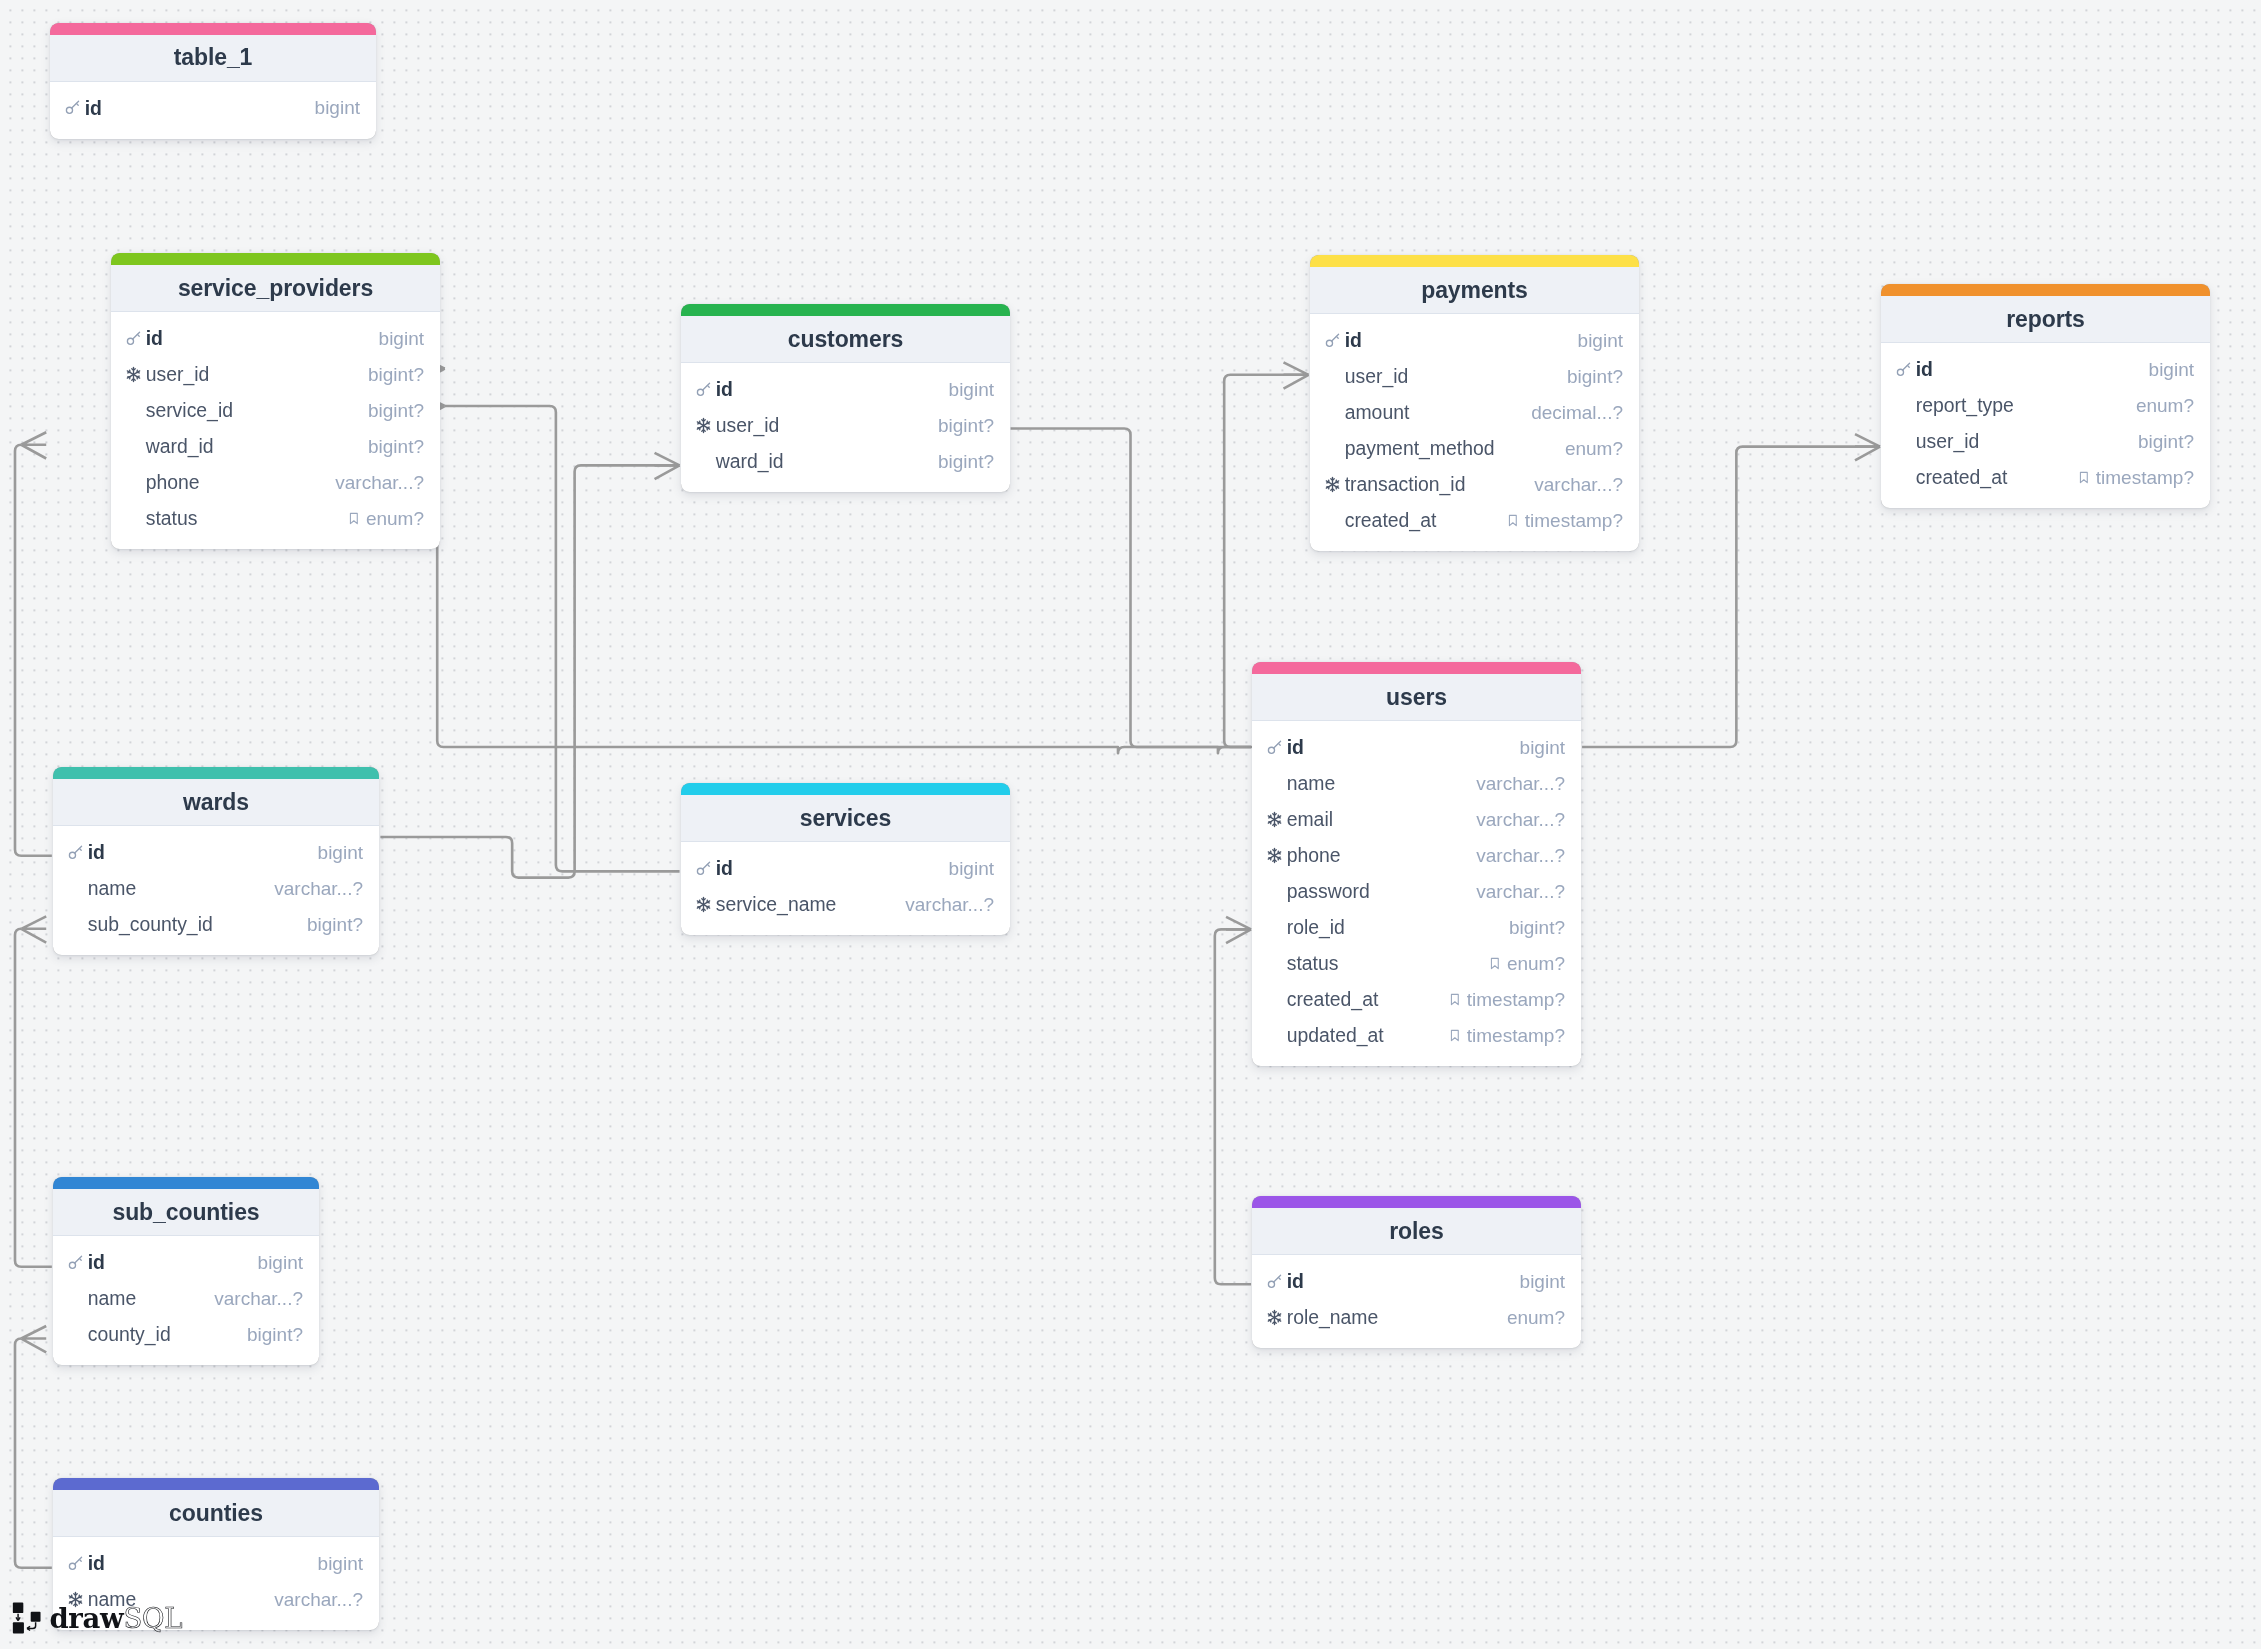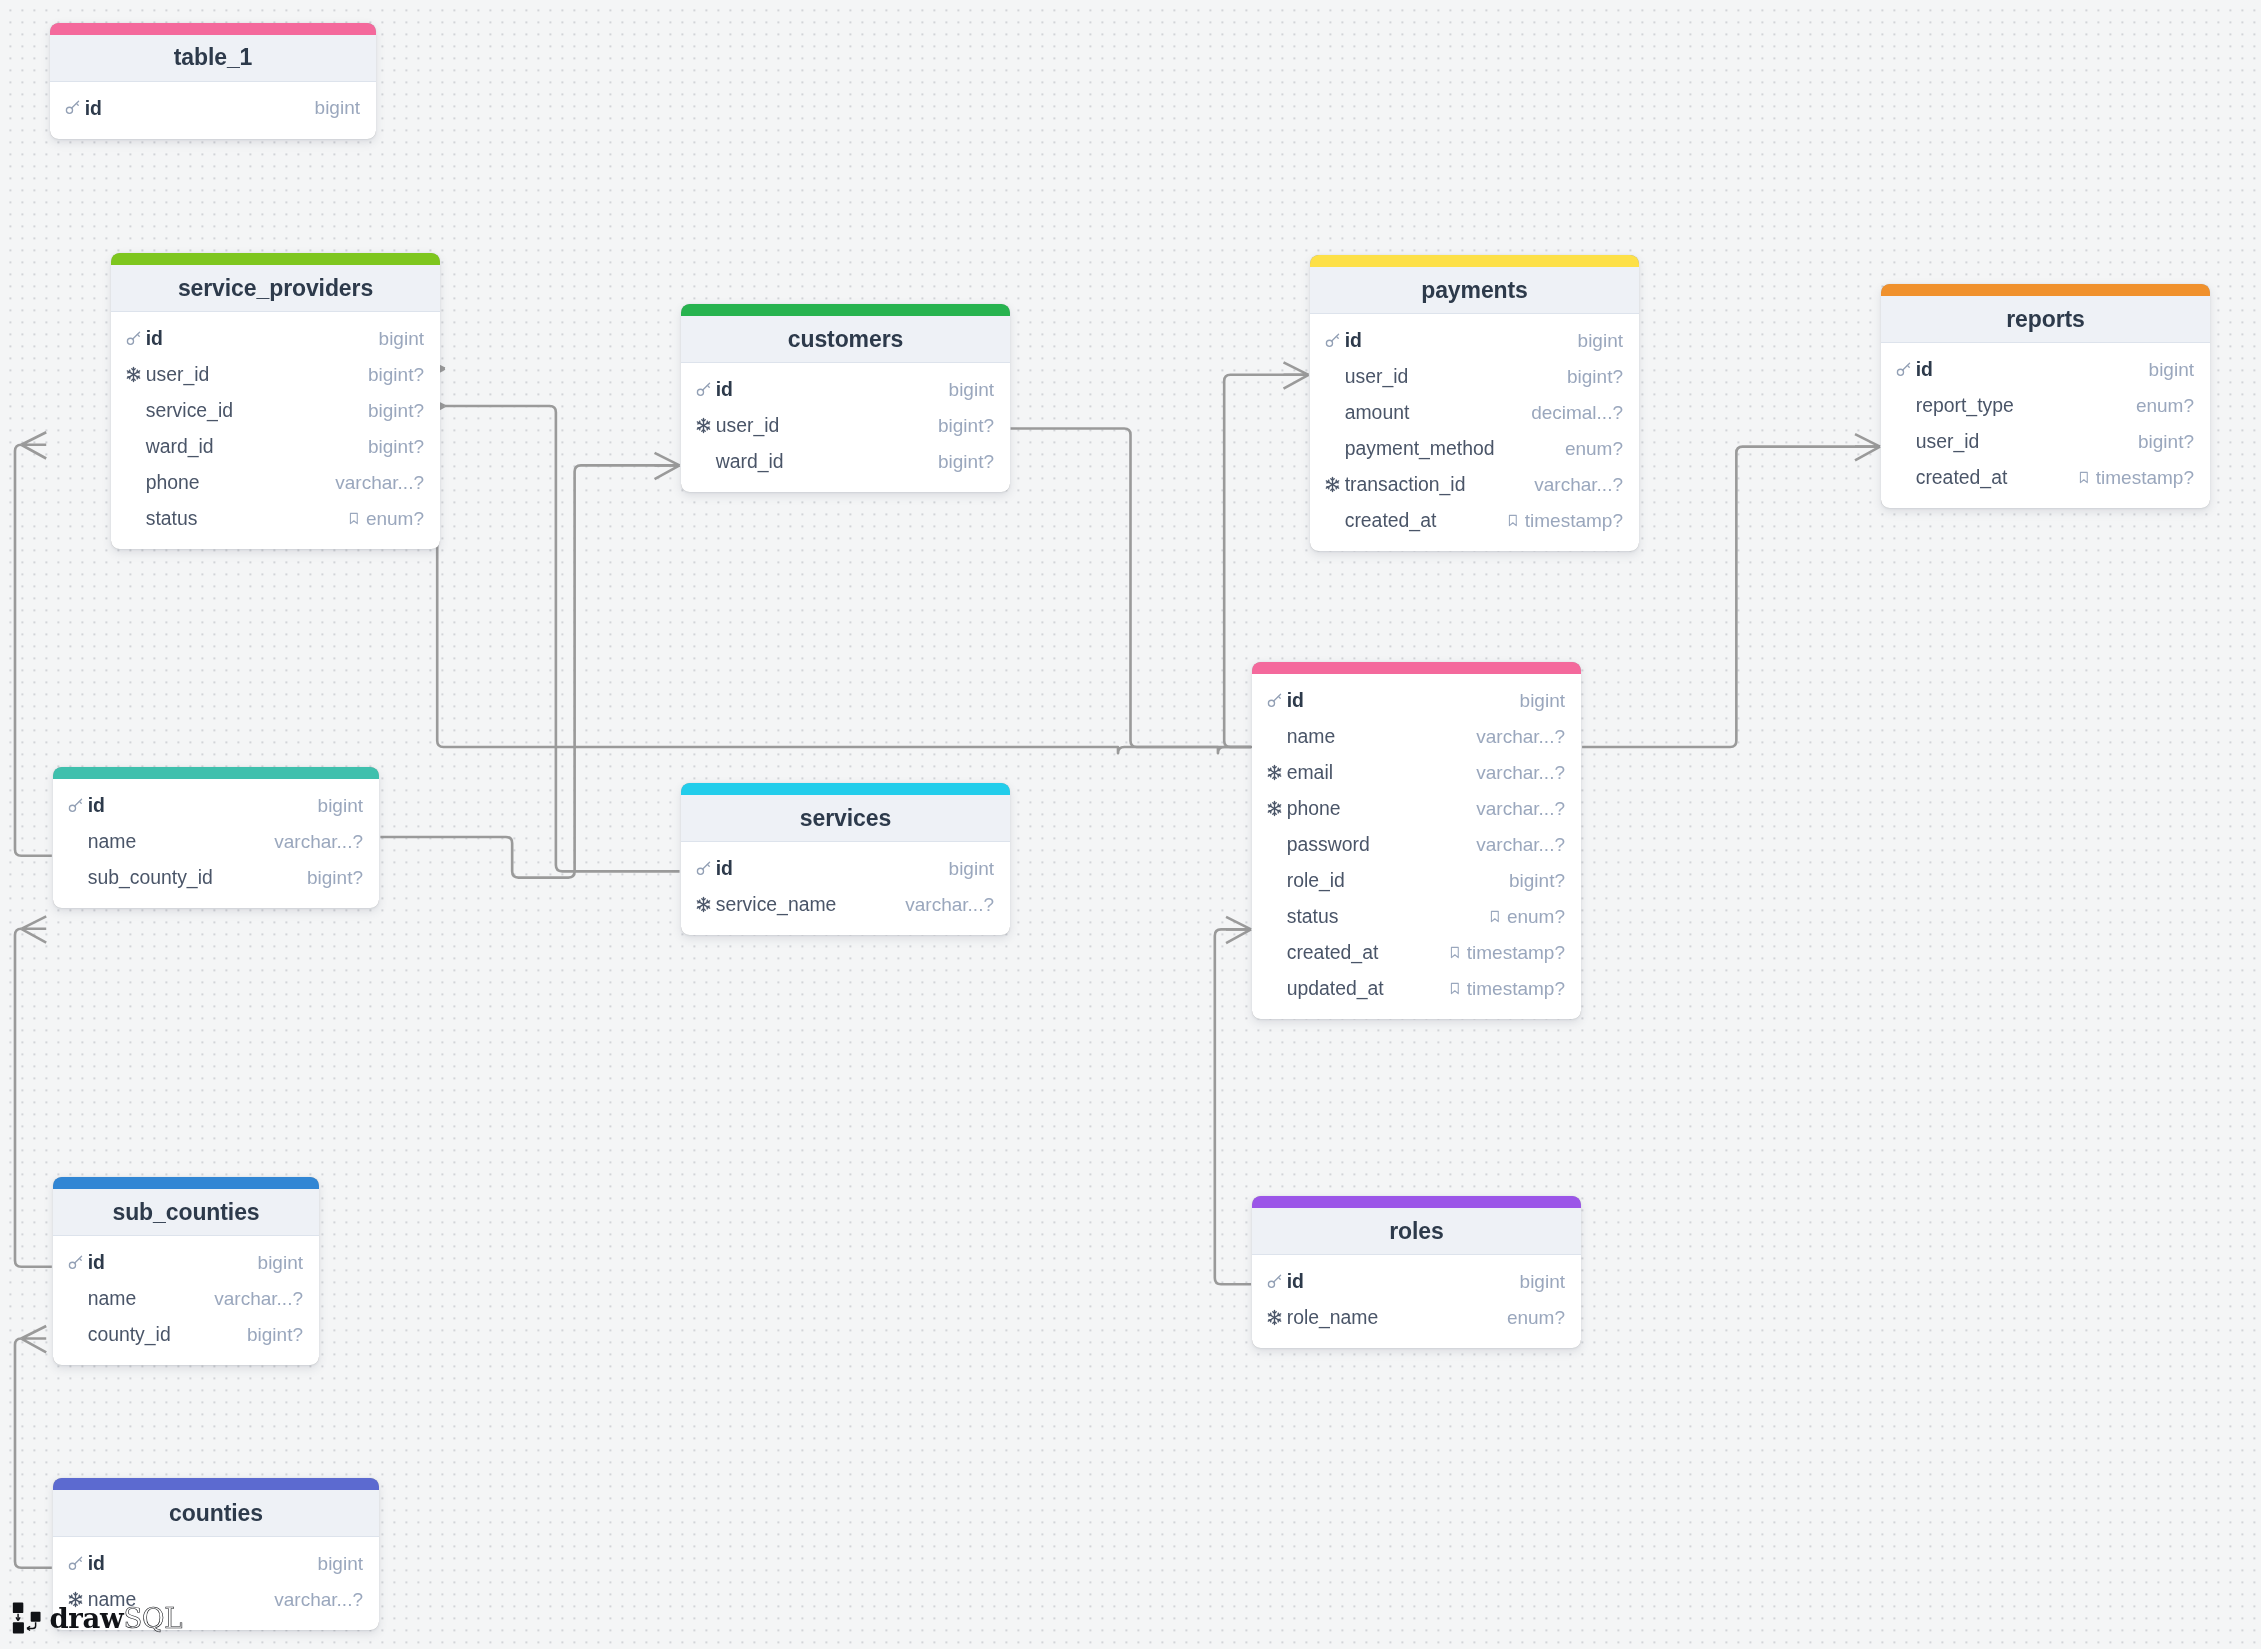--- a/index.html
+++ b/index.html
@@ -492,20 +492,23 @@
                   <path d="M6 3h12v18l-6-5-6 5z"></path>
                 </svg>
               </span>
               <span>timestamp?</span>
             </span>
           </div>
         </div>
       </div>
       <div class="table-card" style="left: 1252px; top: 662px; width: 329px;">
         <div class="accent-bar" style="background: rgb(244, 105, 156);"></div>
+        <div class="table-head">
+          <span class="table-title">users</span>
+        </div>
         <div class="cols">
           <div class="col-row">
             <div class="col-left">
               <span class="col-icon">
                 <svg width="17.5" height="17.5" viewBox="0 0 24 24" fill="none" stroke="#93a0b5" stroke-width="1.8" stroke-linecap="round" stroke-linejoin="round">
                   <circle cx="7.5" cy="15.5" r="4.2"></circle>
                   <path d="M10.6 12.4 L20 3"></path>
                   <path d="M17 6 L19.5 8.5"></path>
                 </svg>
               </span>
@@ -623,20 +626,23 @@
                   <path d="M6 3h12v18l-6-5-6 5z"></path>
                 </svg>
               </span>
               <span>timestamp?</span>
             </span>
           </div>
         </div>
       </div>
       <div class="table-card" style="left: 53px; top: 767px; width: 326px;">
         <div class="accent-bar" style="background: rgb(63, 192, 173);"></div>
+        <div class="table-head">
+          <span class="table-title">wards</span>
+        </div>
         <div class="cols">
           <div class="col-row">
             <div class="col-left">
               <span class="col-icon">
                 <svg width="17.5" height="17.5" viewBox="0 0 24 24" fill="none" stroke="#93a0b5" stroke-width="1.8" stroke-linecap="round" stroke-linejoin="round">
                   <circle cx="7.5" cy="15.5" r="4.2"></circle>
                   <path d="M10.6 12.4 L20 3"></path>
                   <path d="M17 6 L19.5 8.5"></path>
                 </svg>
               </span>

